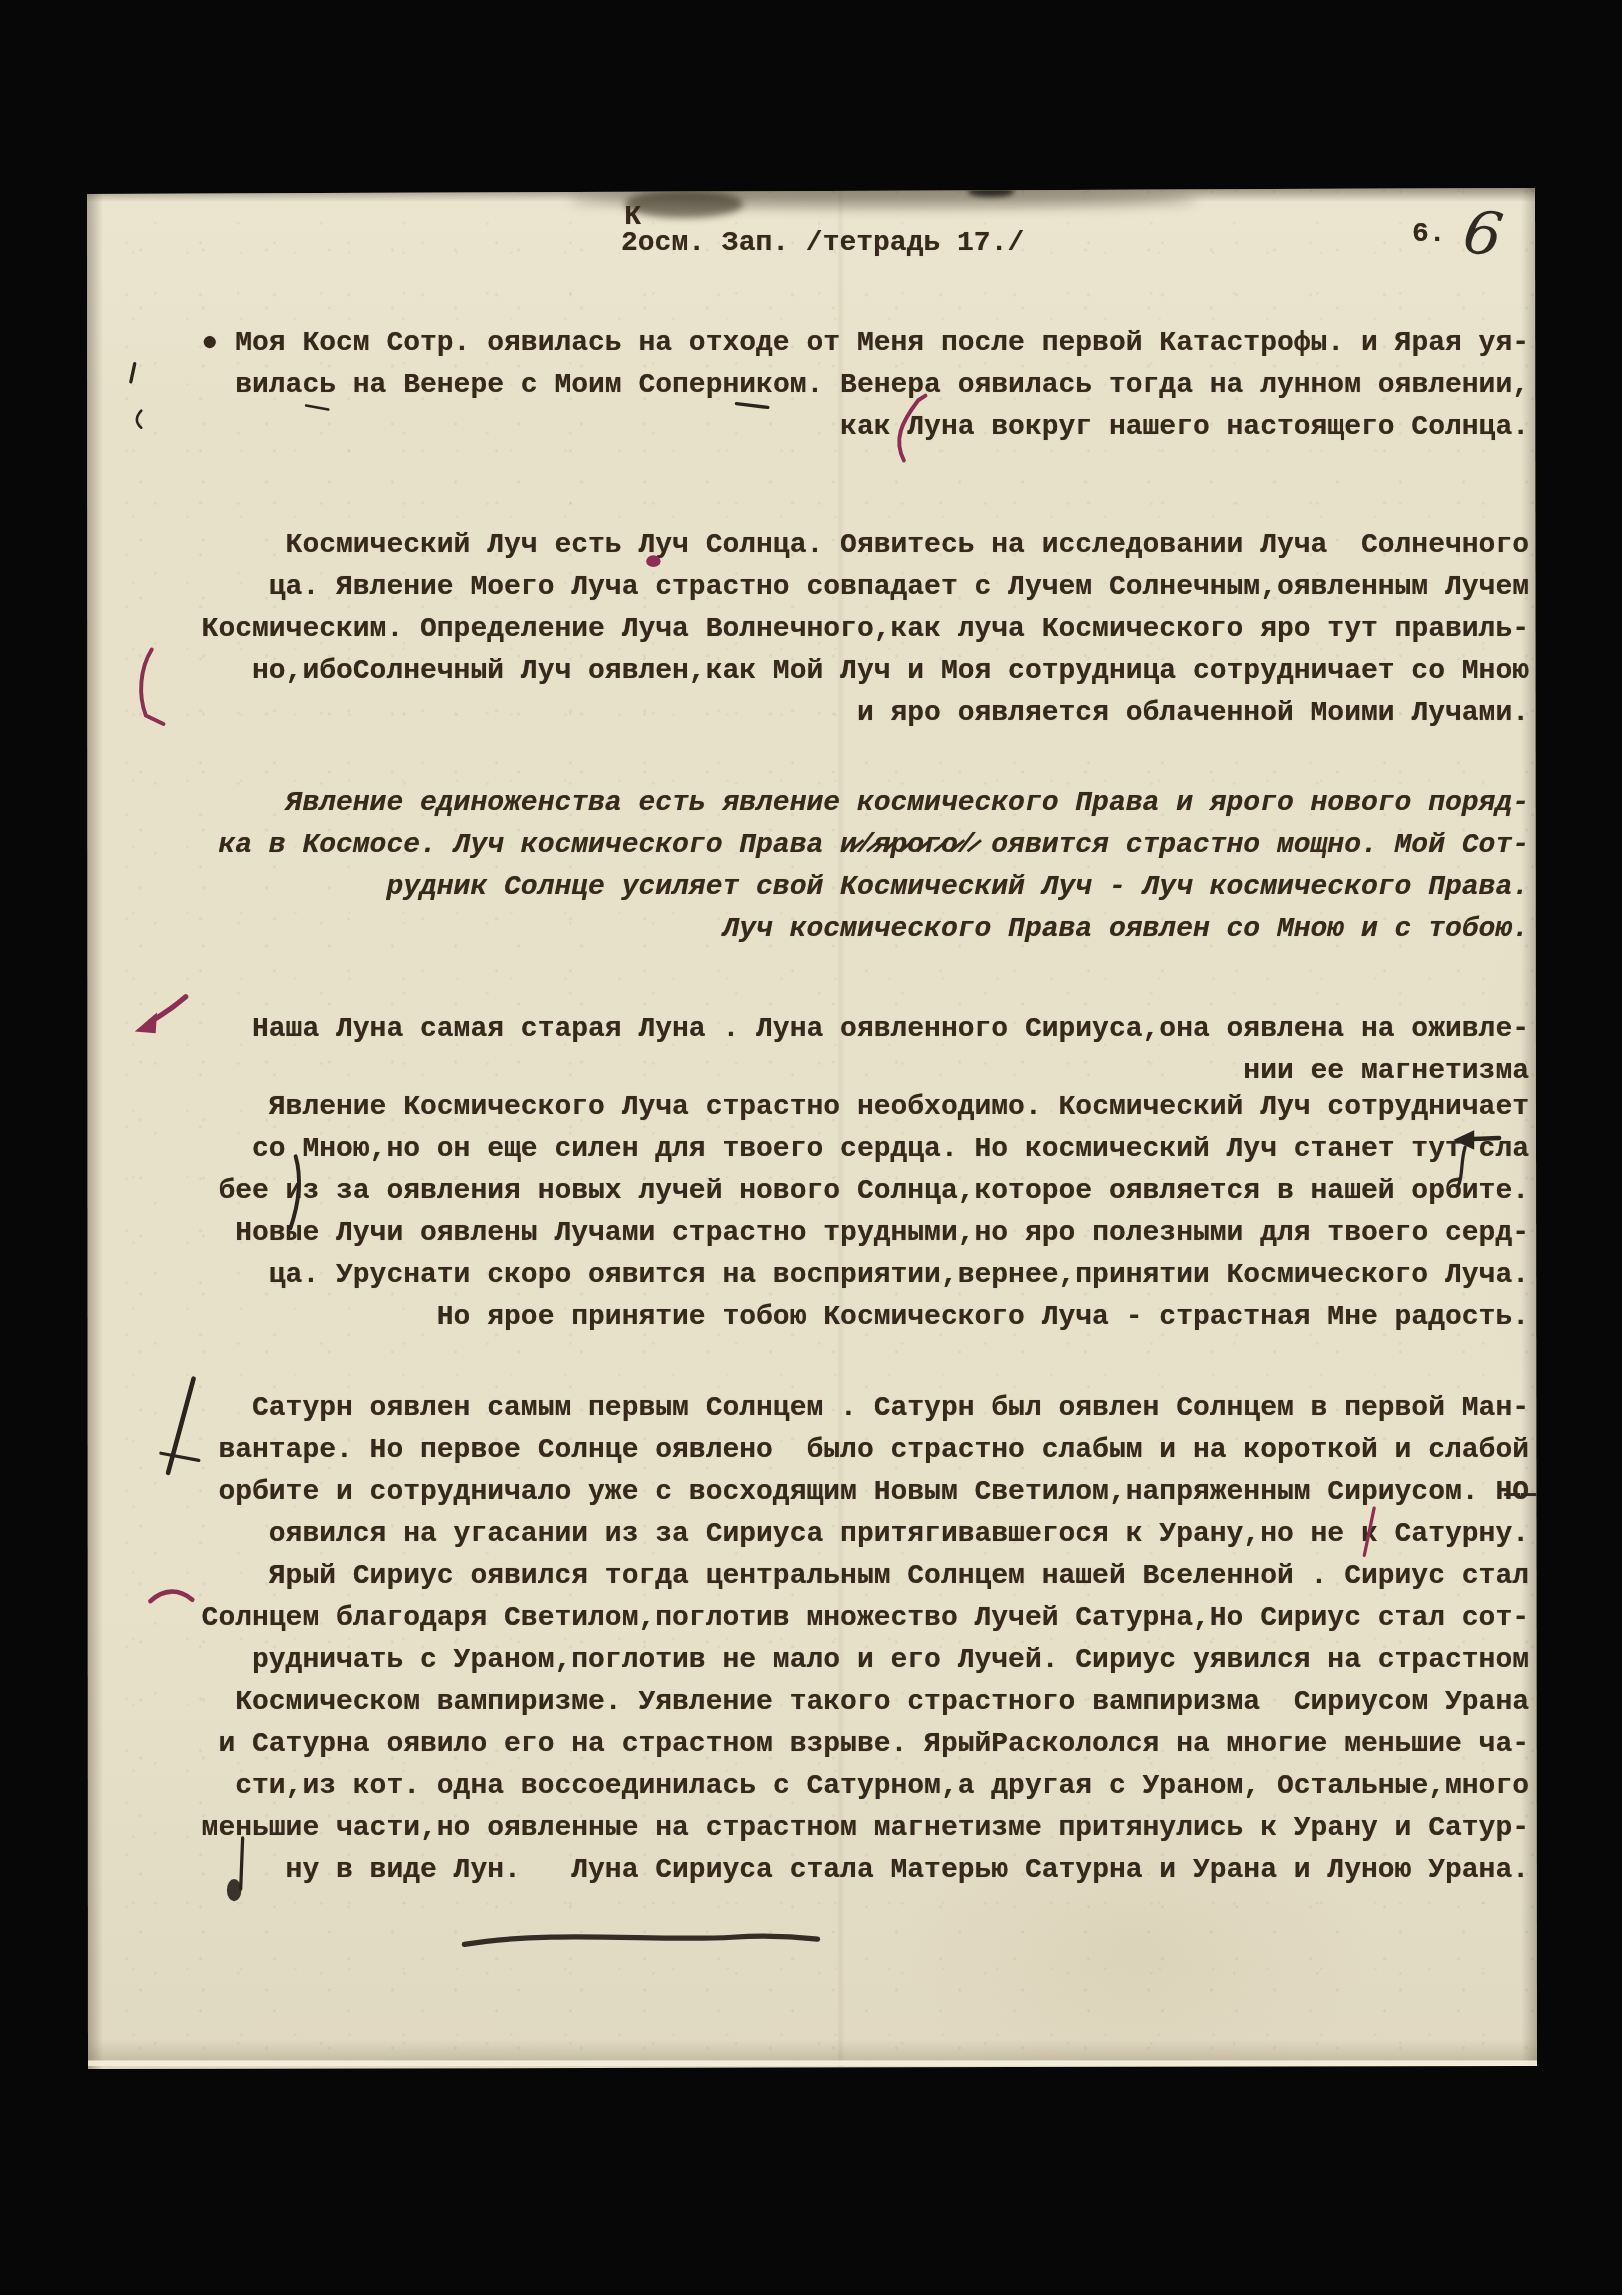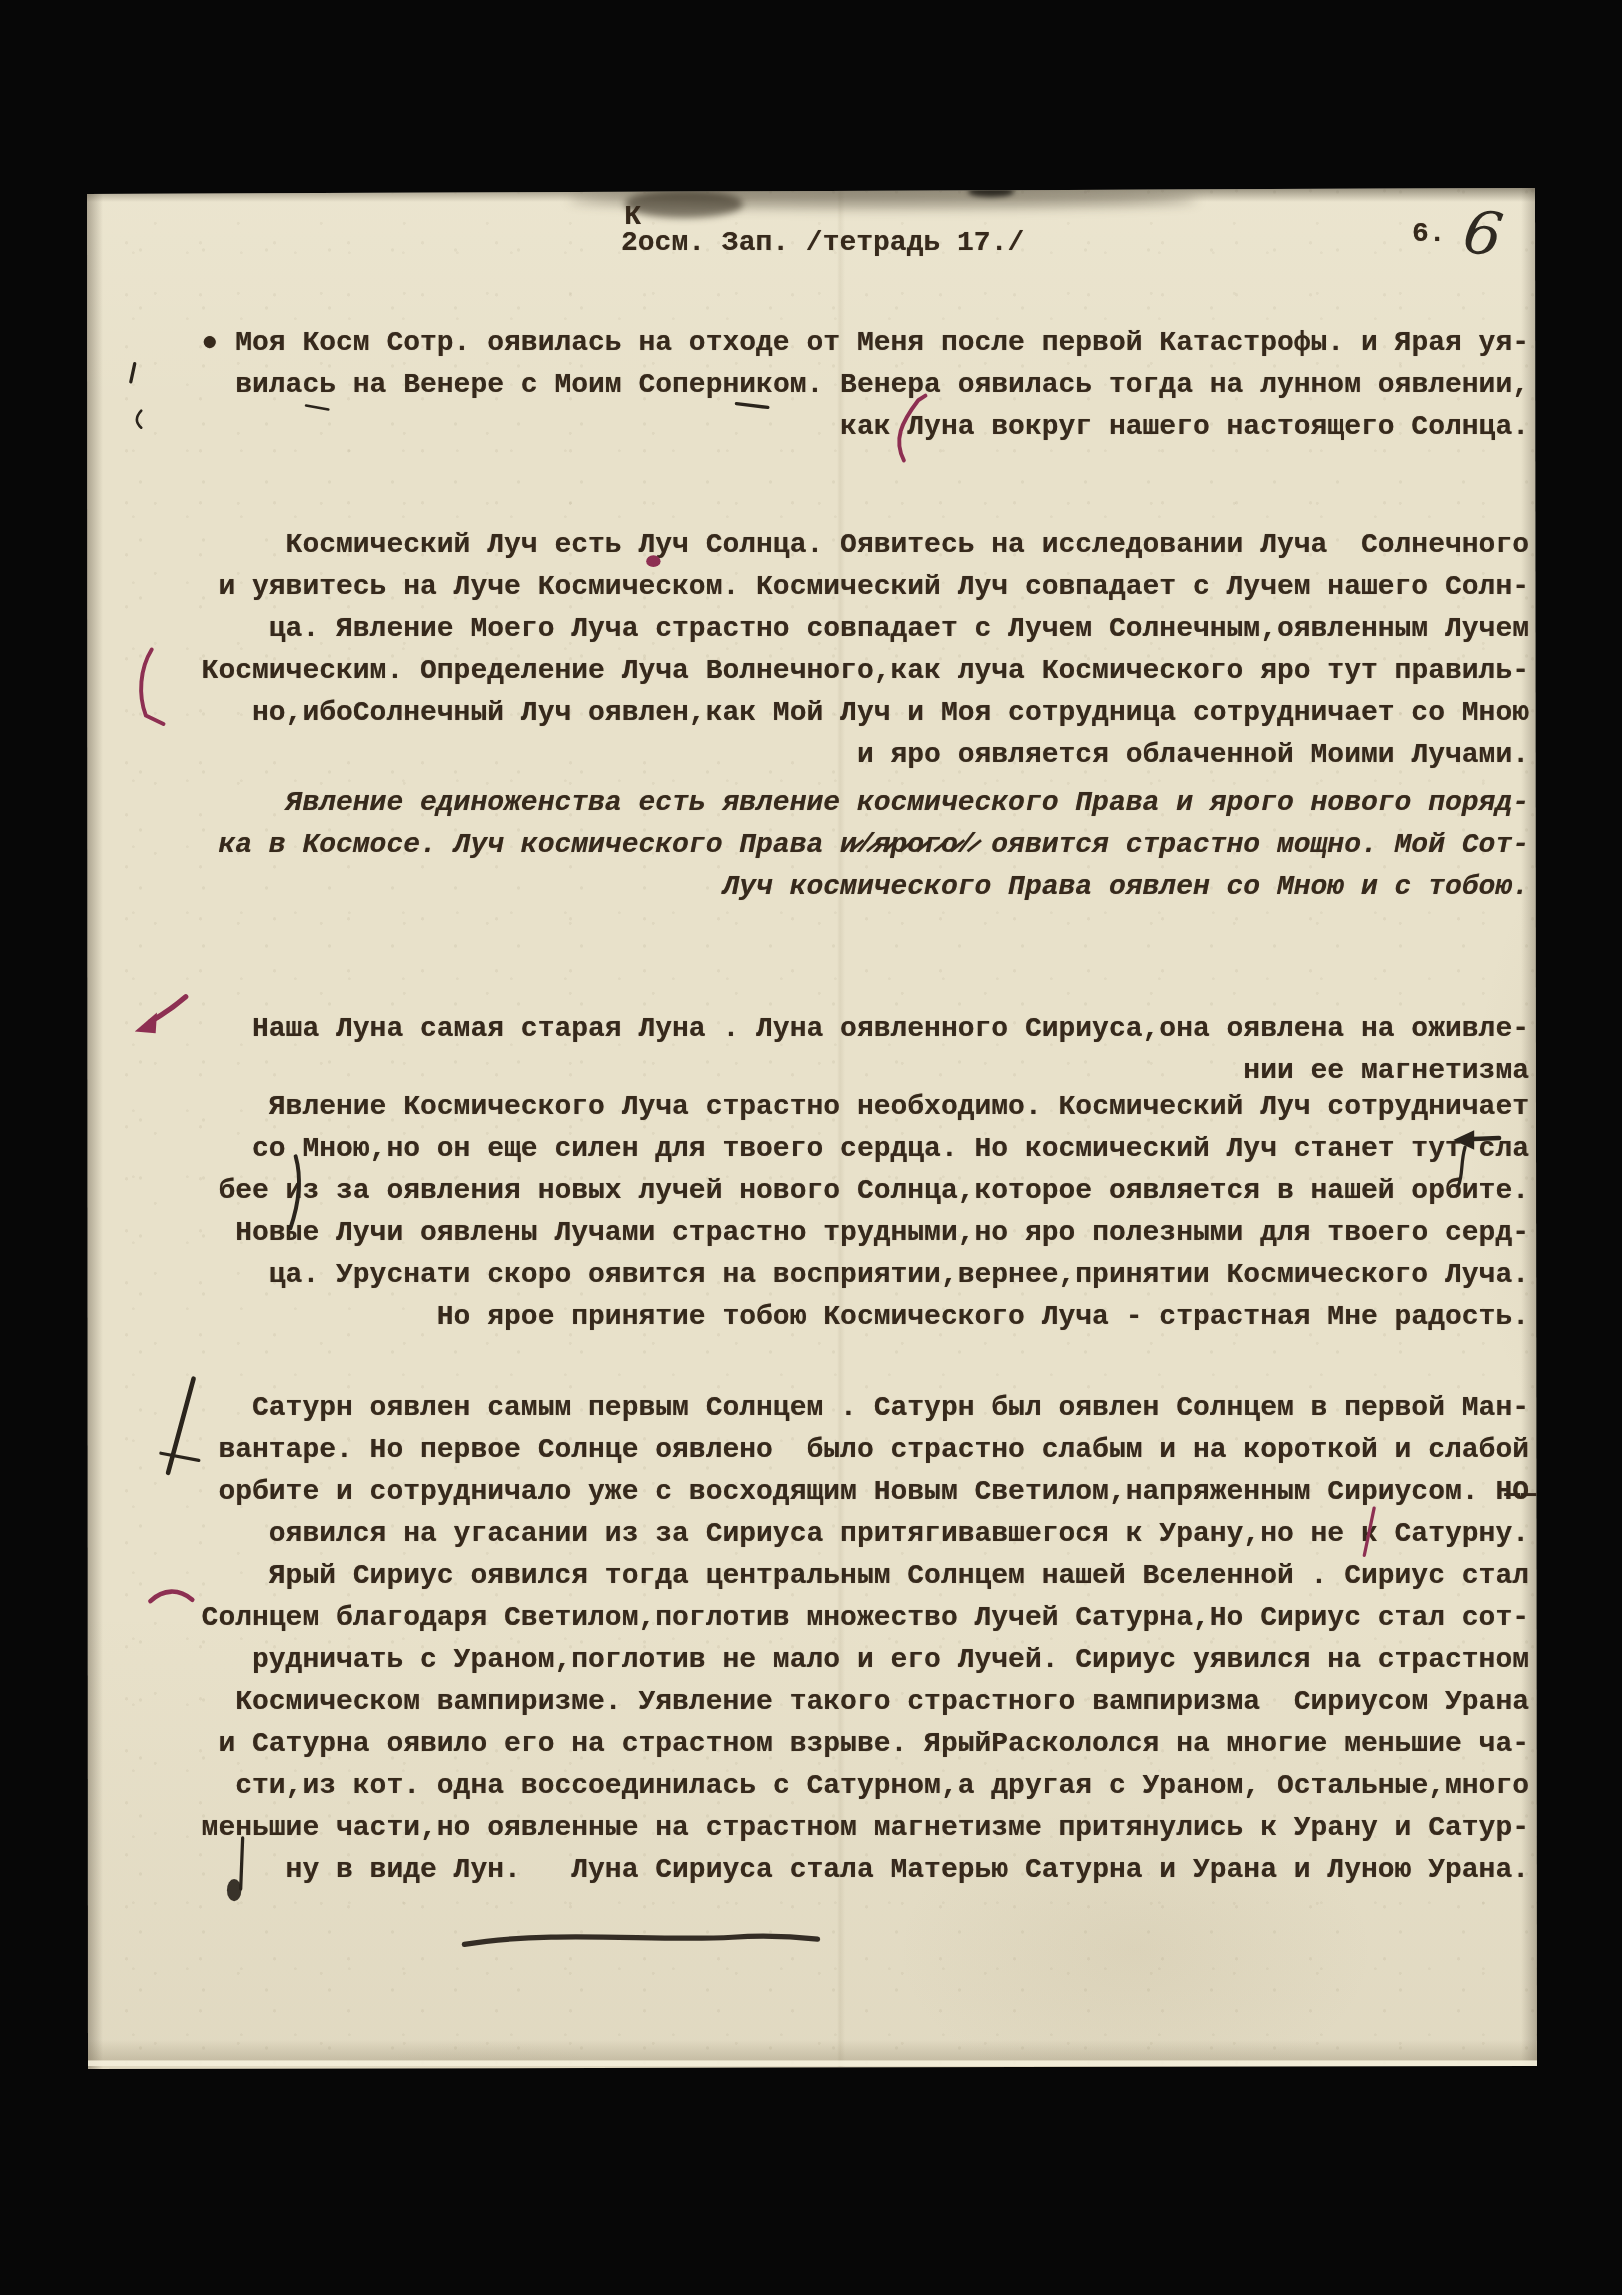--- a/index.html
+++ b/index.html
@@ -87,29 +87,29 @@
     <div class="pagenum-hand">6</div>
 
     <div class="text typed">
         <div class="para p1">
           <div class="line">● Моя Косм Сотр. оявилась на отходе от Меня после первой Катастрофы. и Ярая уя-</div>
           <div class="line">вилась на Венере с Моим Соперником. Венера оявилась тогда на лунном оявлении,</div>
           <div class="line">как Луна вокруг нашего настоящего Солнца.</div>
         </div>
         <div class="para p2">
           <div class="line">  Космический Луч есть Луч Солнца. Оявитесь на исследовании Луча  Солнечного</div>
-          <div class="line">и уявитесь на Луче Космическом. Космический Луч совпадает с Лучем нашего Солн-</div>
           <div class="line">ца. Явление Моего Луча страстно совпадает с Лучем Солнечным,оявленным Лучем</div>
           <div class="line">Космическим. Определение Луча Волнечного,как луча Космического яро тут правиль-</div>
           <div class="line">но,ибоСолнечный Луч оявлен,как Мой Луч и Моя сотрудница сотрудничает со Мною</div>
           <div class="line">и яро оявляется облаченной Моими Лучами.</div>
         </div>
         <div class="para p3">
           <div class="line">  Явление единоженства есть явление космического Права и ярого нового поряд-</div>
           <div class="line">ка в Космосе. Луч космического Права и̷/̷я̷р̷о̷г̷о̷/̷ оявится страстно мощно. Мой Сот-</div>
+          <div class="line">рудник Солнце усиляет свой Космический Луч - Луч космического Права.</div>
           <div class="line"> Луч космического Права оявлен со Мною и с тобою.</div>
         </div>
         <div class="para p4">
           <div class="line">Наша Луна самая старая Луна . Луна оявленного Сириуса,она оявлена на оживле-</div>
           <div class="line">нии ее магнетизма</div>
         </div>
         <div class="para p5">
           <div class="line">  Явление Космического Луча страстно необходимо. Космический Луч сотрудничает</div>
           <div class="line">со Мною,но он еще силен для твоего сердца. Но космический Луч станет тут сла</div>
           <div class="line">бее из за оявления новых лучей нового Солнца,которое оявляется в нашей орбите.</div>

